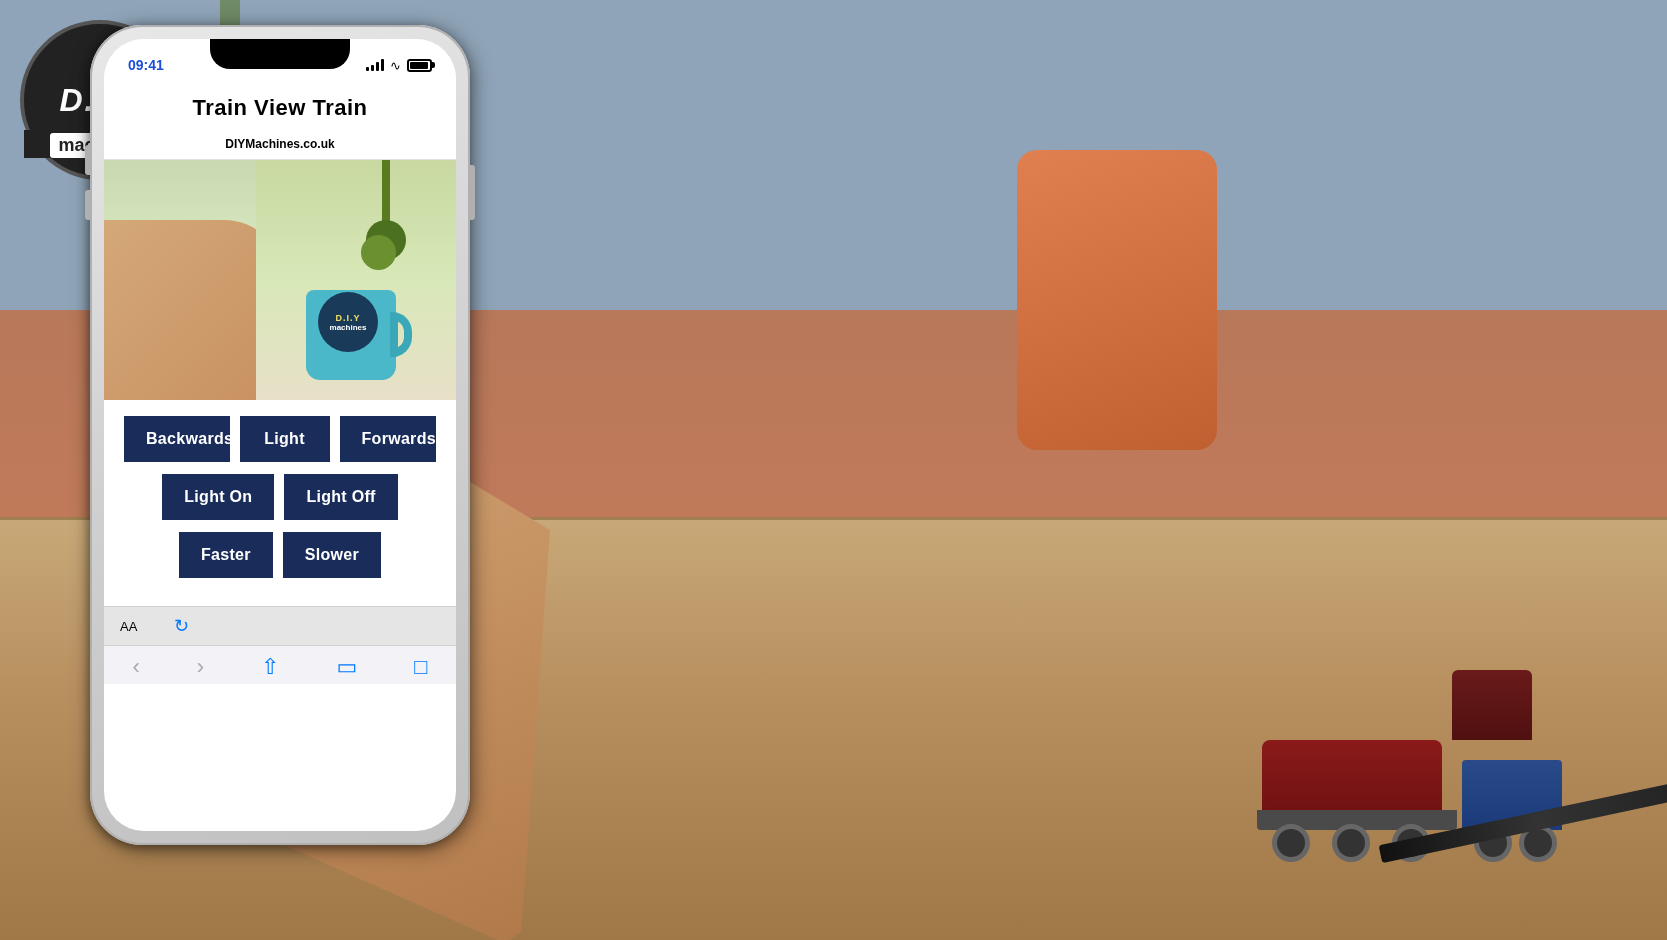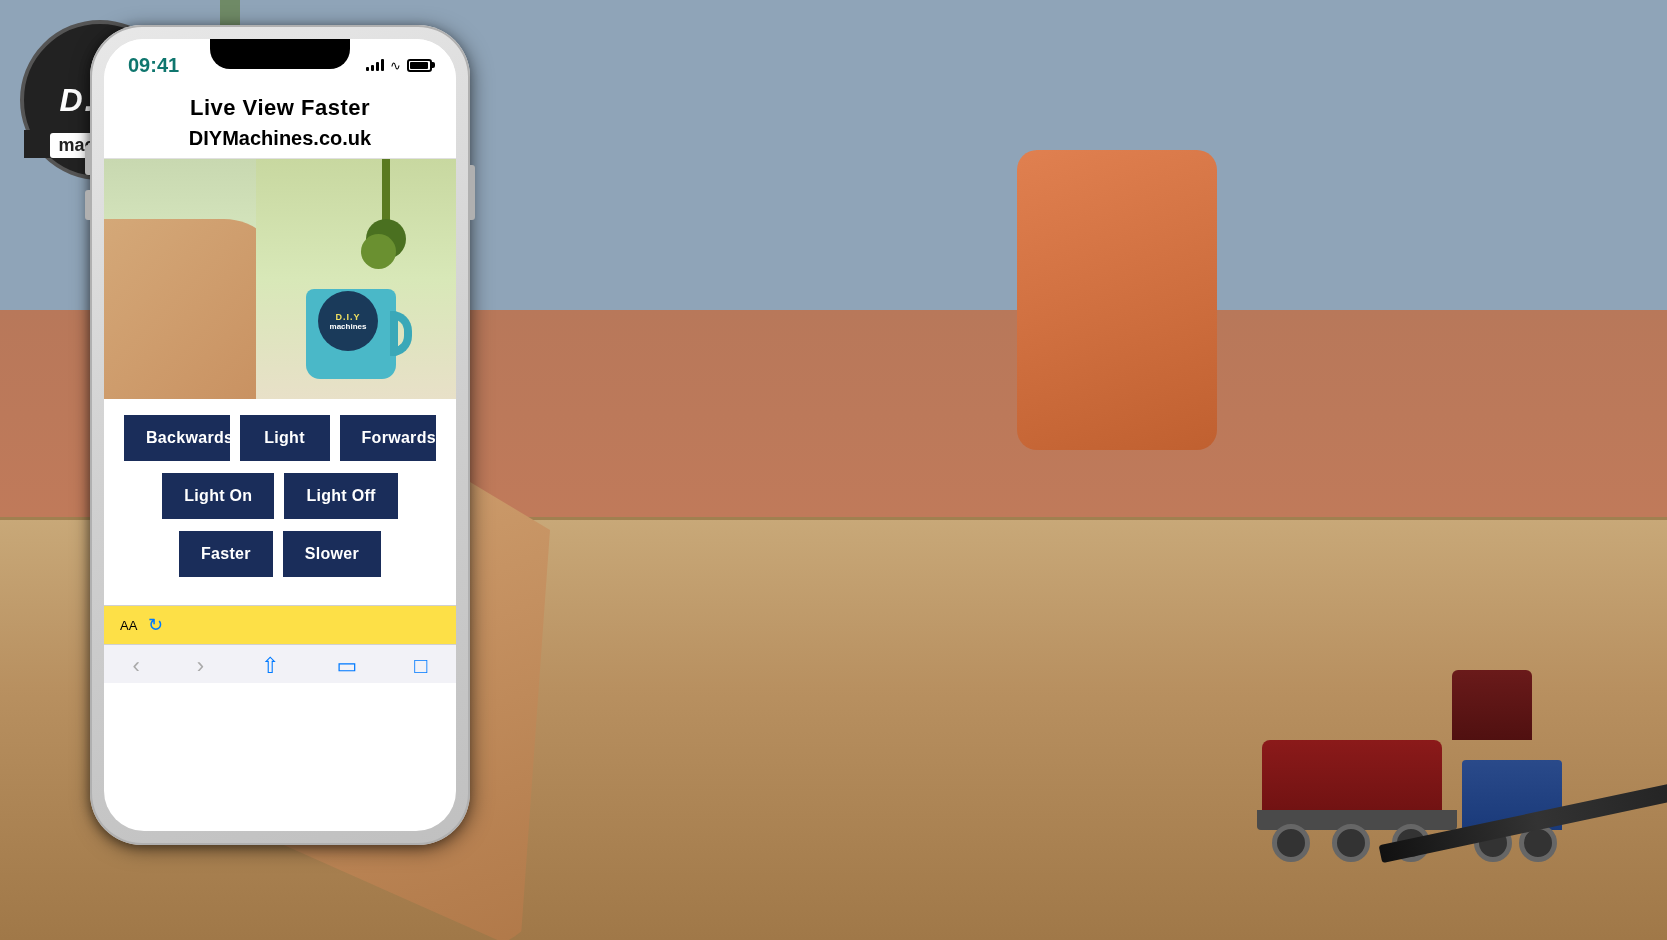--- a/index.html
+++ b/index.html
@@ -122,23 +122,23 @@
       height: 44px;
       background: white;
       display: flex;
       align-items: center;
       justify-content: space-between;
       padding: 0 24px;
       padding-top: 8px;
     }
 
     .status-time {
-      font-size: 20px;
+      font-size: 14px;
       font-weight: 700;
-      color: #0f766e;
+      color: #1d4ed8;
     }
 
     .status-icons {
       display: flex;
       align-items: center;
       gap: 6px;
     }
 
     .signal-bars {
       display: flex;
@@ -210,24 +210,24 @@
     }
 
     .app-title {
       font-size: 22px;
       font-weight: 900;
       color: #000;
       letter-spacing: 0.5px;
     }
 
     .app-subtitle {
-      font-size: 20px;
+      font-size: 12px;
       font-weight: 700;
       color: #000;
-      margin-top: 6px;
+      margin-top: 16px;
     }
 
     
     .camera-view {
       width: 100%;
       height: 240px;
       background: linear-gradient(180deg, #c8d8b0 0%, #d8e8c0 40%, #f0e8d8 60%, #e8d8c8 100%);
       position: relative;
       overflow: hidden;
     }
@@ -328,26 +328,26 @@
       padding: 14px 22px;
       font-size: 16px;
       font-weight: 600;
       cursor: pointer;
       min-width: 90px;
       letter-spacing: 0.3px;
     }
 
     
     .safari-bar {
-      background: #fde047;
+      background: #e5e5e5;
       border-top: 1px solid #d0d0d0;
       padding: 8px 16px;
       display: flex;
       align-items: center;
-      gap: 0;
+      gap: 26px;
     }
 
     .safari-aa {
       font-size: 13px;
       font-weight: 500;
       color: #000;
       min-width: 28px;
     }
 
     .safari-url {
@@ -455,21 +455,21 @@
 
         <span class="wifi-icon">∿</span>
 
         <div class="battery-icon">
           <div class="battery-fill"></div>
         </div>
       </div>
     </div>
 
     <div class="app-header">
-      <div class="app-title">Live View Faster</div>
+      <div class="app-title">Train View Train</div>
       <div class="app-subtitle">DIYMachines.co.uk</div>
     </div>
 
     <div class="camera-view">
 
       <div class="camera-hand"></div>
 
       <div style="position:absolute;top:0;right:0;width:200px;height:240px;background:linear-gradient(180deg,#c8d8a0,#d8e8b8,#e8e0c8);"></div>
 
       <div style="position:absolute;top:0;right:40px;width:60px;height:140px;">

